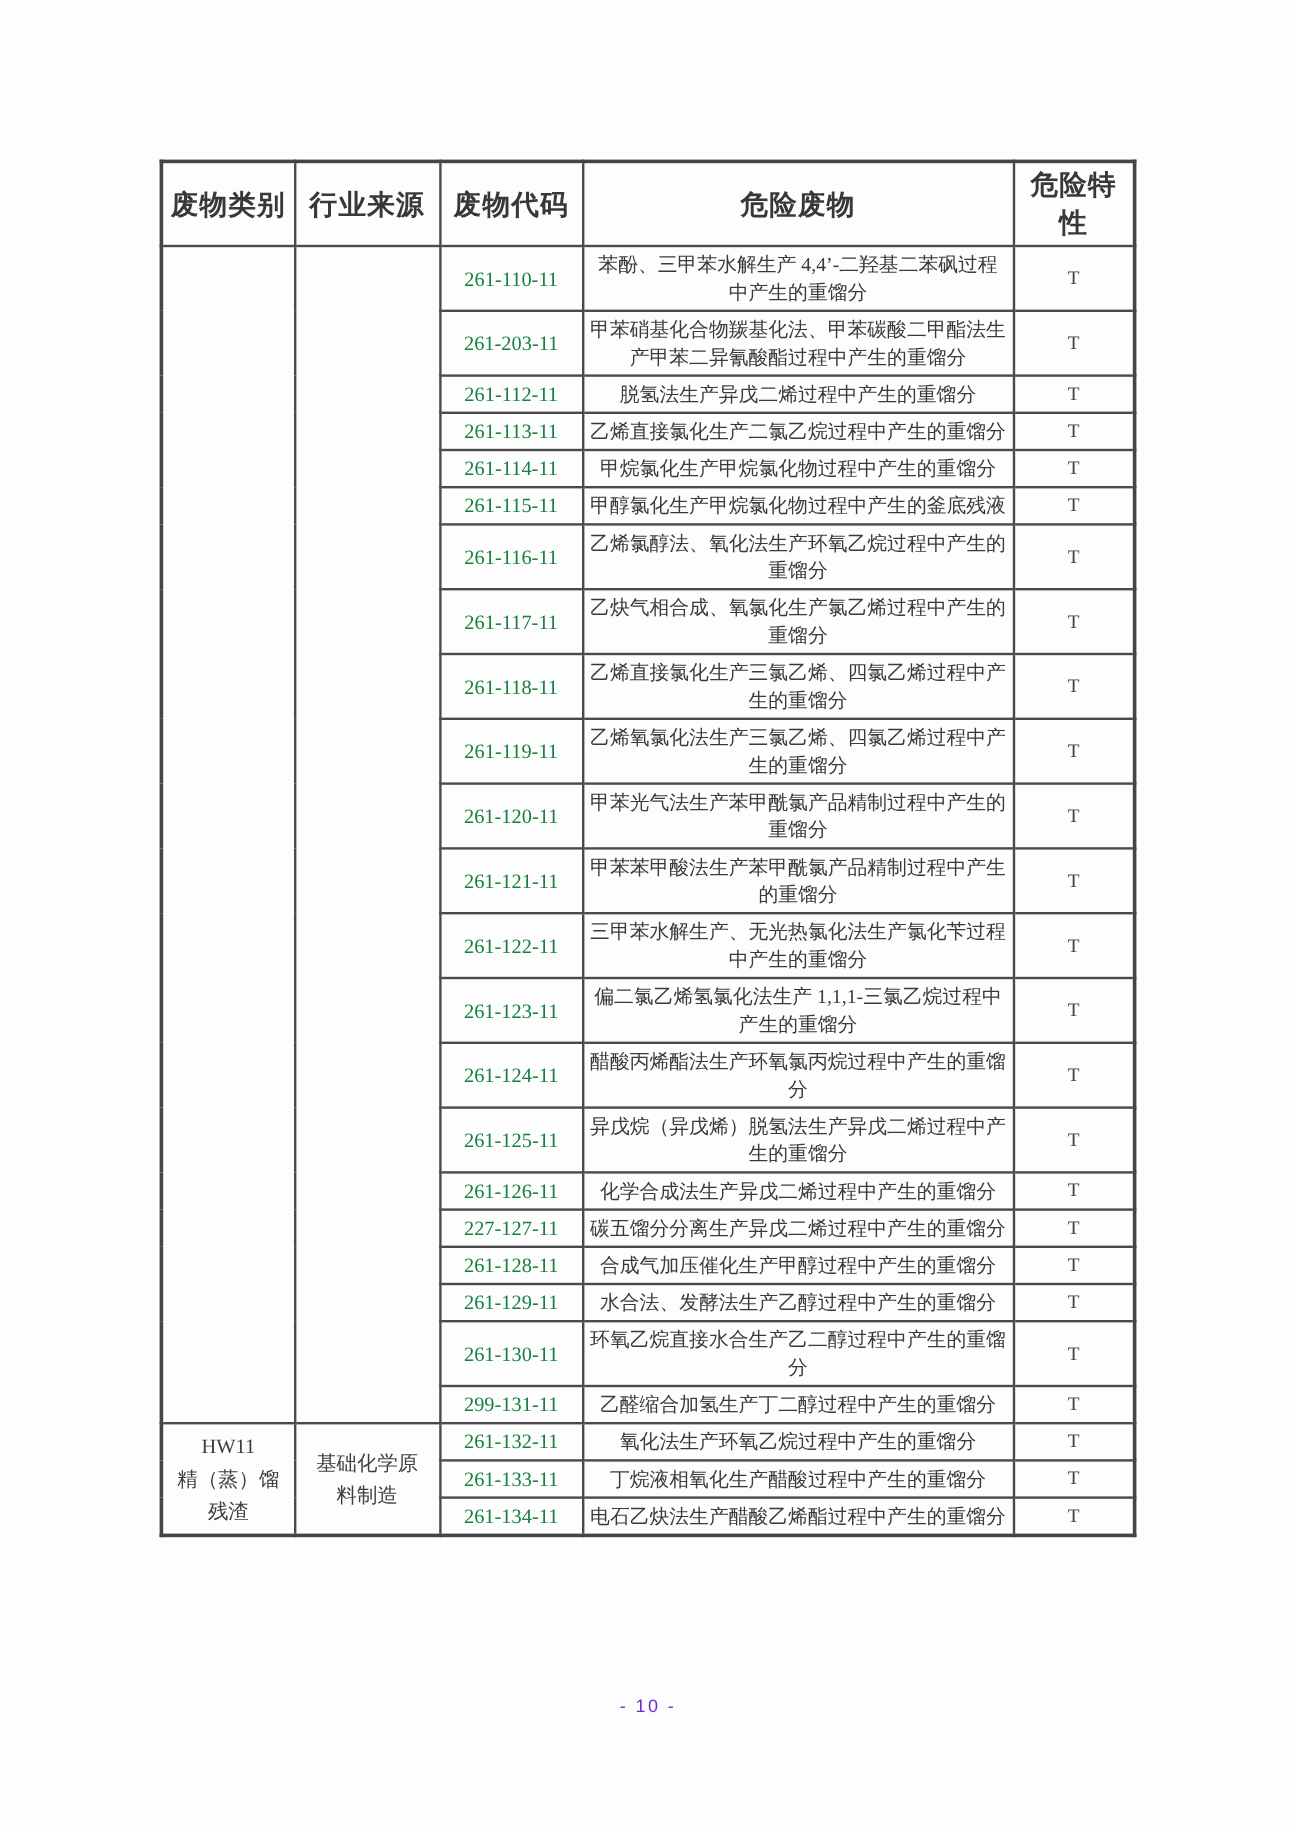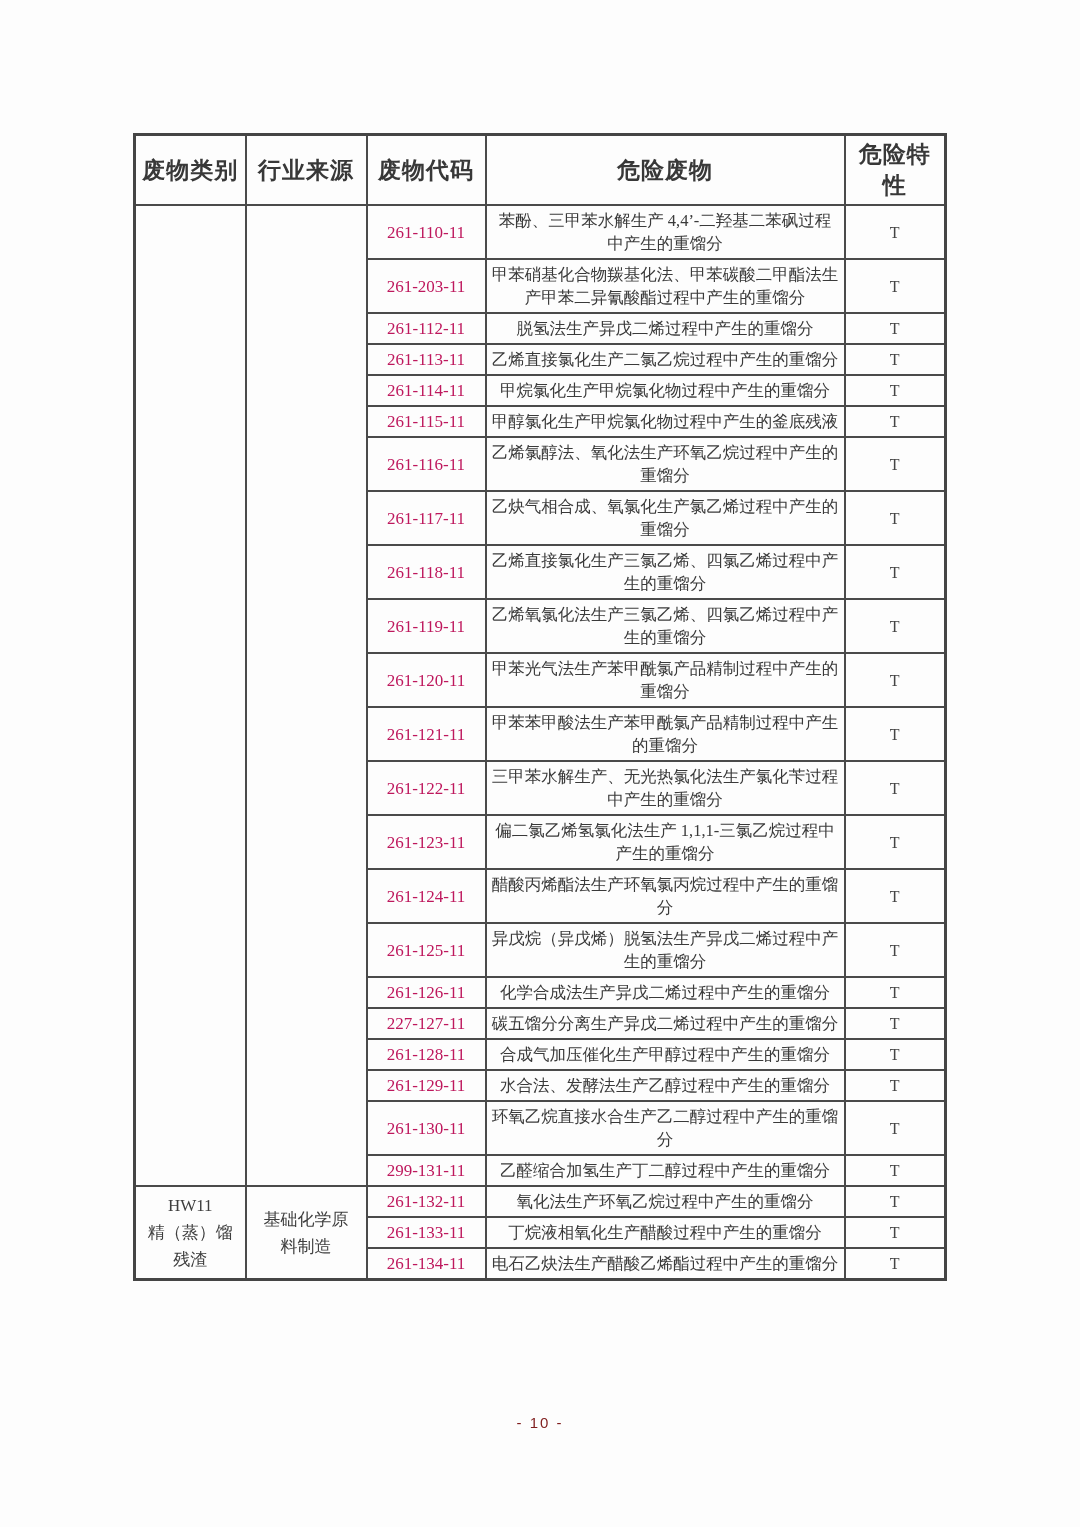--- a/index.html
+++ b/index.html
@@ -48,21 +48,21 @@
     text-align: center;
     font-size: 17px;
     line-height: 27px;
     white-space: pre-line;
     color: #3e3e3e;
   }
   td.code-cell {
     text-align: center;
     font-size: 17px;
     line-height: 23px;
-    color: #be185d;
+    color: #15803d;
     white-space: nowrap;
   }
   td.desc-cell {
     text-align: center;
     font-size: 16.5px;
     line-height: 23px;
     color: #3a3a3a;
   }
   td.hazard-cell {
     text-align: center;
@@ -71,21 +71,21 @@
     color: #444444;
   }
   .page-footer {
     position: absolute;
     top: 1414px;
     left: 0;
     width: 100%;
     text-align: center;
     font-size: 15px;
     letter-spacing: 2px;
-    color: #7f1d1d;
+    color: #6d28d9;
     font-family: "Liberation Sans", "DejaVu Sans", sans-serif;
   }
 </style>
 </head>
 <body>
 
 <div class="page">
 
   <table class="waste-table">
     <colgroup>

